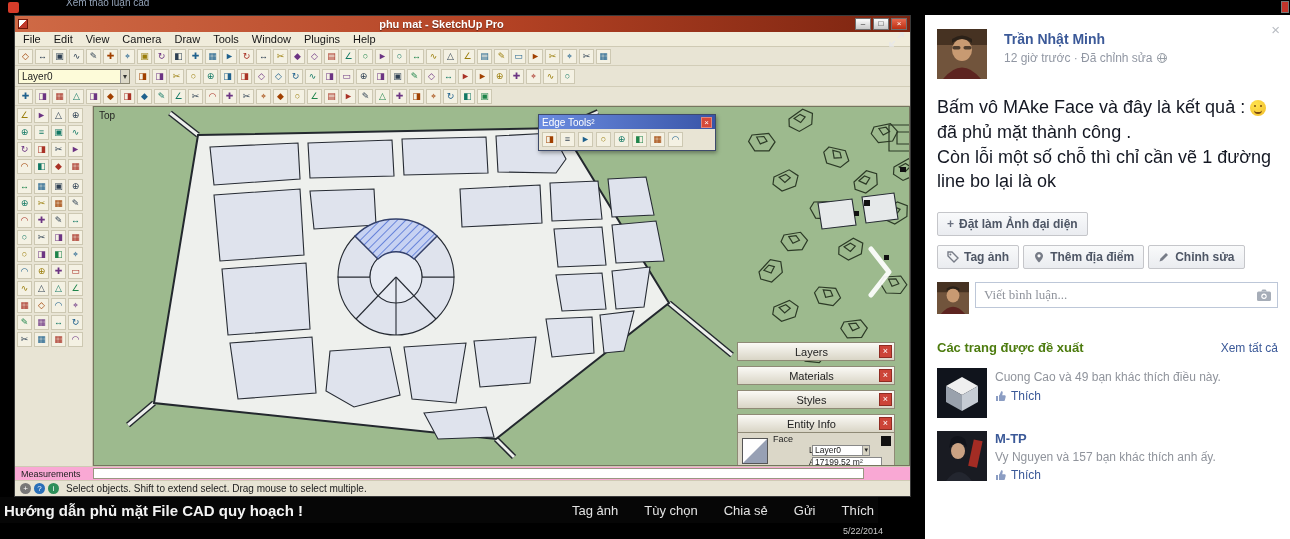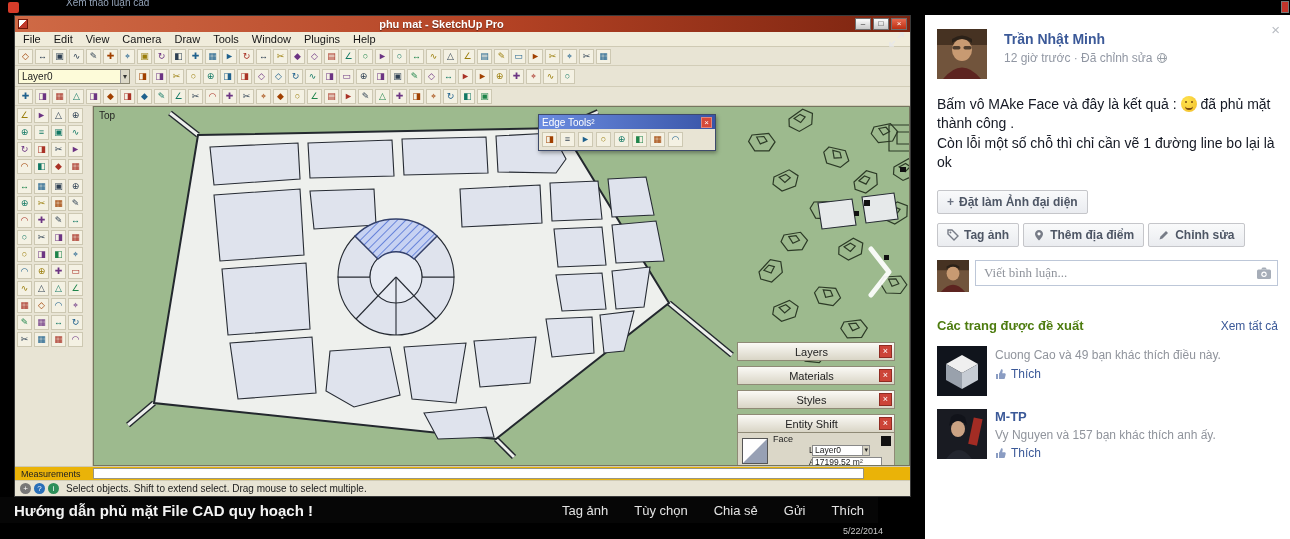--- a/index.html
+++ b/index.html
@@ -55,51 +55,51 @@
 .e-rows{flex:1;display:flex;flex-direction:column;gap:1px;font-size:8.5px;color:#222;}
 .e-type{font-size:9px;}
 .e-row{display:flex;align-items:center;gap:3px;}
 .e-lab{width:26px;padding-left:36px;}
 .e-select{display:flex;align-items:center;background:#fff;border:1px solid #888;height:11px;width:58px;font-size:8.5px;padding-left:2px;}
 .sel-val{flex:1;}
 .drop-arrow2{font-size:7px;background:#d6d2c2;height:100%;border-left:1px solid #999;display:flex;align-items:center;padding:0 1px;}
 .e-val{background:#fff;border:1px solid #888;height:11px;width:70px;font-size:8.5px;padding:0 2px;display:flex;align-items:center;}
 .e-detail{position:absolute;right:3px;top:3px;width:10px;height:10px;background:#111;}
 
-.measure{height:14px;background:#eab308;display:flex;align-items:center;padding:4px 6px;gap:6px;border-top:1px solid #cfcab4;flex:0 0 auto;}
+.measure{height:14px;background:#f9a8d4;display:flex;align-items:center;padding:4px 6px;gap:6px;border-top:1px solid #cfcab4;flex:0 0 auto;}
 .m-lab{font-size:9px;color:#222;width:66px;flex:0 0 auto;}
 .m-box{flex:1;height:11px;background:#fff;border:1px solid #9a9682;margin-right:40px;}
 
 .statusbar{height:16px;background:#e8e4d4;display:flex;align-items:center;gap:3px;padding:0 5px;border-top:1px solid #cfcab4;flex:0 0 auto;}
 .sb-ic{width:11px;height:11px;border-radius:50%;color:#fff;font-size:8px;line-height:11px;text-align:center;flex:0 0 auto;}
 .sb1{background:#777;}.sb2{background:#2a6fb8;}.sb3{background:#2e8f5a;}
 .sb1::after{content:"+";}.sb2::after{content:"?";}.sb3::after{content:"i";}
 .sb-text{font-size:10px;color:#222;margin-left:4px;white-space:nowrap;}
 
-.photo-overlay{position:absolute;left:0;top:497px;width:878px;height:26px;background:rgba(8,8,8,.8);display:flex;align-items:center;padding:0 14px;z-index:40;}
+.photo-overlay{position:absolute;left:0;top:497px;width:878px;height:26px;background:rgba(8,8,8,.8);display:flex;align-items:center;padding:0 4px;z-index:40;}
 .ph-caption{font-size:15px;font-weight:bold;color:#f3f3f3;flex:1;white-space:nowrap;}
 .ph-actions{display:flex;gap:26px;margin-left:auto;}
 .ph-action{font-size:13px;color:#e3e3e3;white-space:nowrap;}
 .photo-date{position:absolute;left:843px;top:526px;font-size:9px;color:#c9c9c9;z-index:41;}
 .next-btn{position:absolute;left:866px;top:244px;z-index:45;cursor:pointer;}
 .expand-btn{position:absolute;left:889px;top:32px;z-index:45;cursor:pointer;}
 
 
 #fb-panel{position:absolute;left:925px;top:15px;width:365px;height:524px;background:#fff;padding:14px 12px 0;font-size:13px;color:#141823;}
 .fb-close{position:absolute;top:6px;right:10px;color:#b9bdc3;font-size:15px;cursor:pointer;}
 .fb-head{display:flex;gap:17px;}
 .avatar{display:block;overflow:hidden;flex:0 0 auto;}
 .av-lg{width:50px;height:50px;}
 .av-sm{width:32px;height:32px;}
 .fb-name{color:#3b5998;font-weight:bold;font-size:14px;text-decoration:none;display:block;margin-top:2px;cursor:pointer;}
 .fb-meta{color:#9197a3;font-size:12px;margin-top:4px;display:flex;align-items:center;gap:4px;}
 .globe{display:inline-block;width:10px;height:10px;border:1px solid #9aa0a8;border-radius:50%;position:relative;}
 .globe::before{content:"";position:absolute;left:0;right:0;top:3.5px;border-top:1px solid #9aa0a8;}
 .globe::after{content:"";position:absolute;left:2.5px;top:0;bottom:0;width:3px;border-left:1px solid #9aa0a8;border-right:1px solid #9aa0a8;border-radius:50%;}
-.fb-post{margin-top:16px;font-size:14px;line-height:1.38;}
+.fb-post{margin-top:16px;font-size:18px;line-height:1.38;}
 .emoji{display:inline-block;width:16px;height:16px;background:radial-gradient(circle at 35% 30%,#ffe34d,#f2bd2c);border-radius:50%;vertical-align:-3px;position:relative;}
 .emoji::before{content:"";position:absolute;left:4px;top:5px;width:2px;height:2px;background:#7a4b12;border-radius:50%;box-shadow:6px 0 0 #7a4b12;}
 .emoji::after{content:"";position:absolute;left:4px;top:7px;width:8px;height:5px;border-bottom:2px solid #7a4b12;border-radius:0 0 8px 8px;}
 .fb-btn{display:inline-flex;align-items:center;gap:5px;background:linear-gradient(#f9fafb,#eaecf0);border:1px solid #c5c6ca;border-radius:2px;font-size:12px;font-weight:bold;color:#4e5665;padding:4px 9px;font-family:inherit;cursor:pointer;white-space:nowrap;}
 .fb-btn.big{margin-top:18px;}
 .plus::before{content:"+";font-weight:bold;color:#6a7180;}
 .fb-btnrow{margin-top:9px;display:flex;gap:4px;}
 .fb-links{margin-top:15px;line-height:1.5;}
 .fb-link{color:#3b5998;cursor:pointer;}
 .fb-link:not(:last-child)::after{content:" · ";color:#9197a3;}
@@ -442,21 +442,21 @@
           </div>
           <div class="pbar">
             <span class="pbar-t">Materials</span>
             <span class="px">×</span>
           </div>
           <div class="pbar">
             <span class="pbar-t">Styles</span>
             <span class="px">×</span>
           </div>
           <div class="pbar">
-            <span class="pbar-t">Entity Shift</span>
+            <span class="pbar-t">Entity Info</span>
             <span class="px">×</span>
           </div>
           <div class="einfo">
             <div class="face-thumb"></div>
             <div class="e-rows">
               <div class="e-type">Face</div>
               <div class="e-row">
                 <span class="e-lab">Layer:</span>
                 <span class="e-select">
                   <span class="sel-val">Layer0</span>

